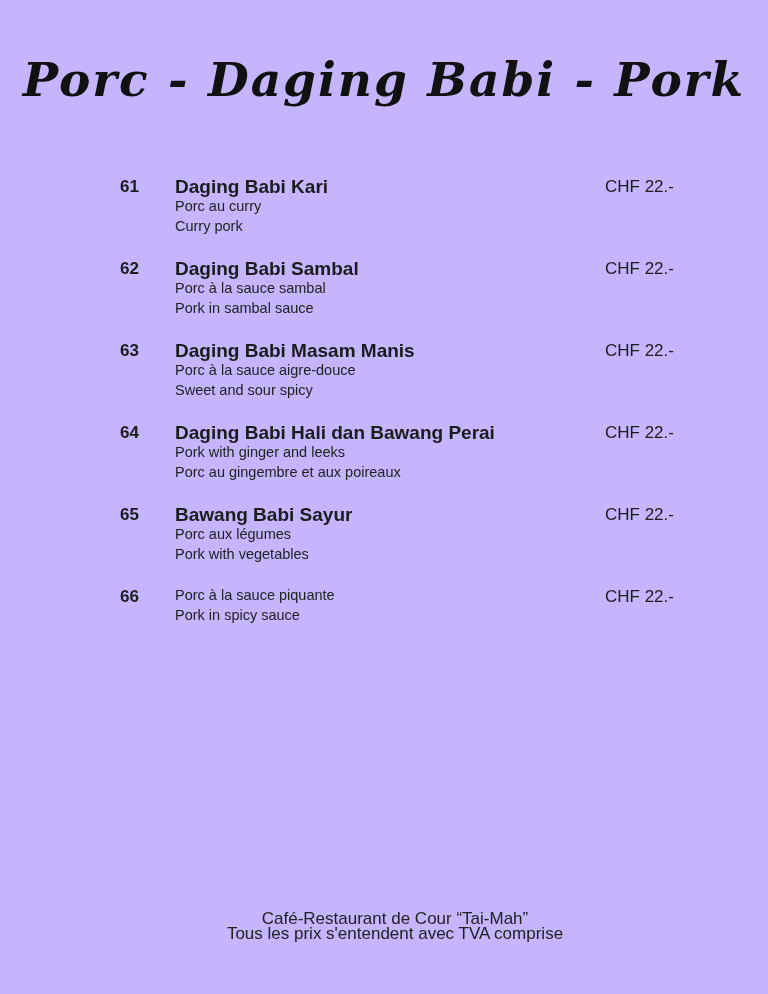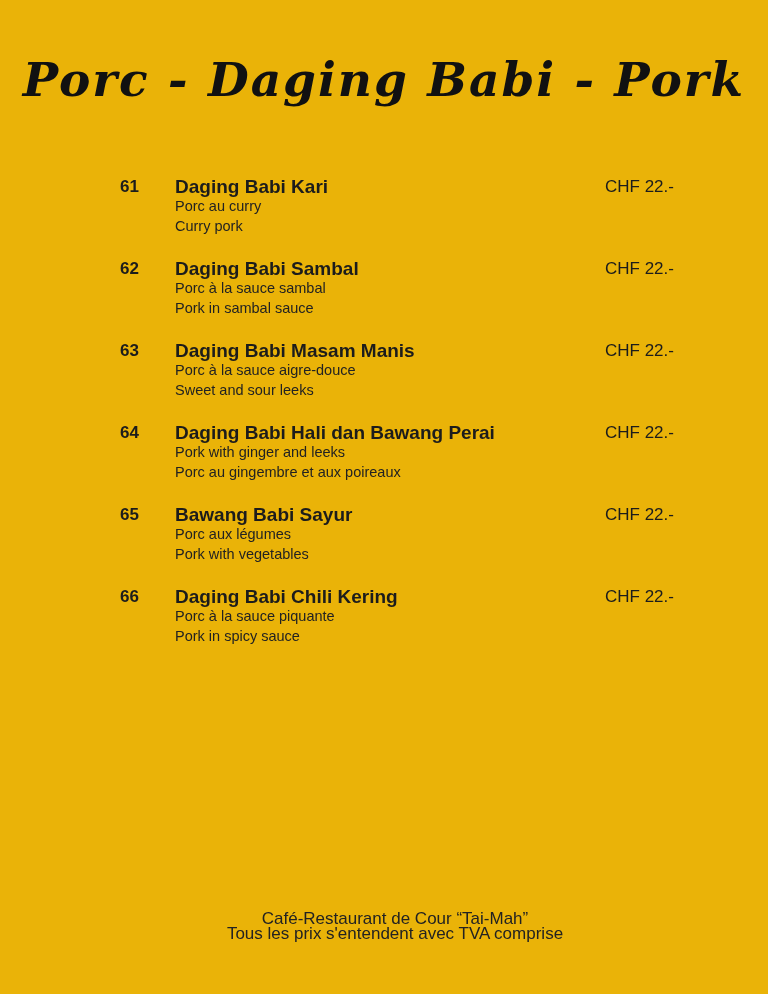--- a/index.html
+++ b/index.html
@@ -4,21 +4,21 @@
 <style>
   html, body {
     margin: 0;
     padding: 0;
     background: #ffffff;
   }
   .page {
     position: relative;
     width: 768px;
     height: 994px;
-    background: #eab308;
+    background: #c4b5fd;
     font-family: "Liberation Sans", sans-serif;
     color: #1c1c1c;
     overflow: hidden;
   }
   .menu-title {
     position: absolute;
     top: 52px;
     left: 0;
     width: 100%;
     text-align: center;
@@ -109,21 +109,21 @@
         <div class="item-sub">Pork in sambal sauce</div>
       </div>
       <div class="item-price">CHF 22.-</div>
     </div>
 
     <div class="item">
       <div class="item-number">63</div>
       <div class="item-body">
         <div class="item-name">Daging Babi Masam Manis</div>
         <div class="item-sub">Porc à la sauce aigre-douce</div>
-        <div class="item-sub">Sweet and sour leeks</div>
+        <div class="item-sub">Sweet and sour spicy</div>
       </div>
       <div class="item-price">CHF 22.-</div>
     </div>
 
     <div class="item">
       <div class="item-number">64</div>
       <div class="item-body">
         <div class="item-name">Daging Babi Hali dan Bawang Perai</div>
         <div class="item-sub">Pork with ginger and leeks</div>
         <div class="item-sub">Porc au gingembre et aux poireaux</div>
@@ -137,21 +137,20 @@
         <div class="item-name">Bawang Babi Sayur</div>
         <div class="item-sub">Porc aux légumes</div>
         <div class="item-sub">Pork with vegetables</div>
       </div>
       <div class="item-price">CHF 22.-</div>
     </div>
 
     <div class="item">
       <div class="item-number">66</div>
       <div class="item-body">
-        <div class="item-name">Daging Babi Chili Kering</div>
         <div class="item-sub">Porc à la sauce piquante</div>
         <div class="item-sub">Pork in spicy sauce</div>
       </div>
       <div class="item-price">CHF 22.-</div>
     </div>
 
   </div>
 
   <div class="footer">
     <div>Café-Restaurant de Cour “Tai-Mah”</div>

